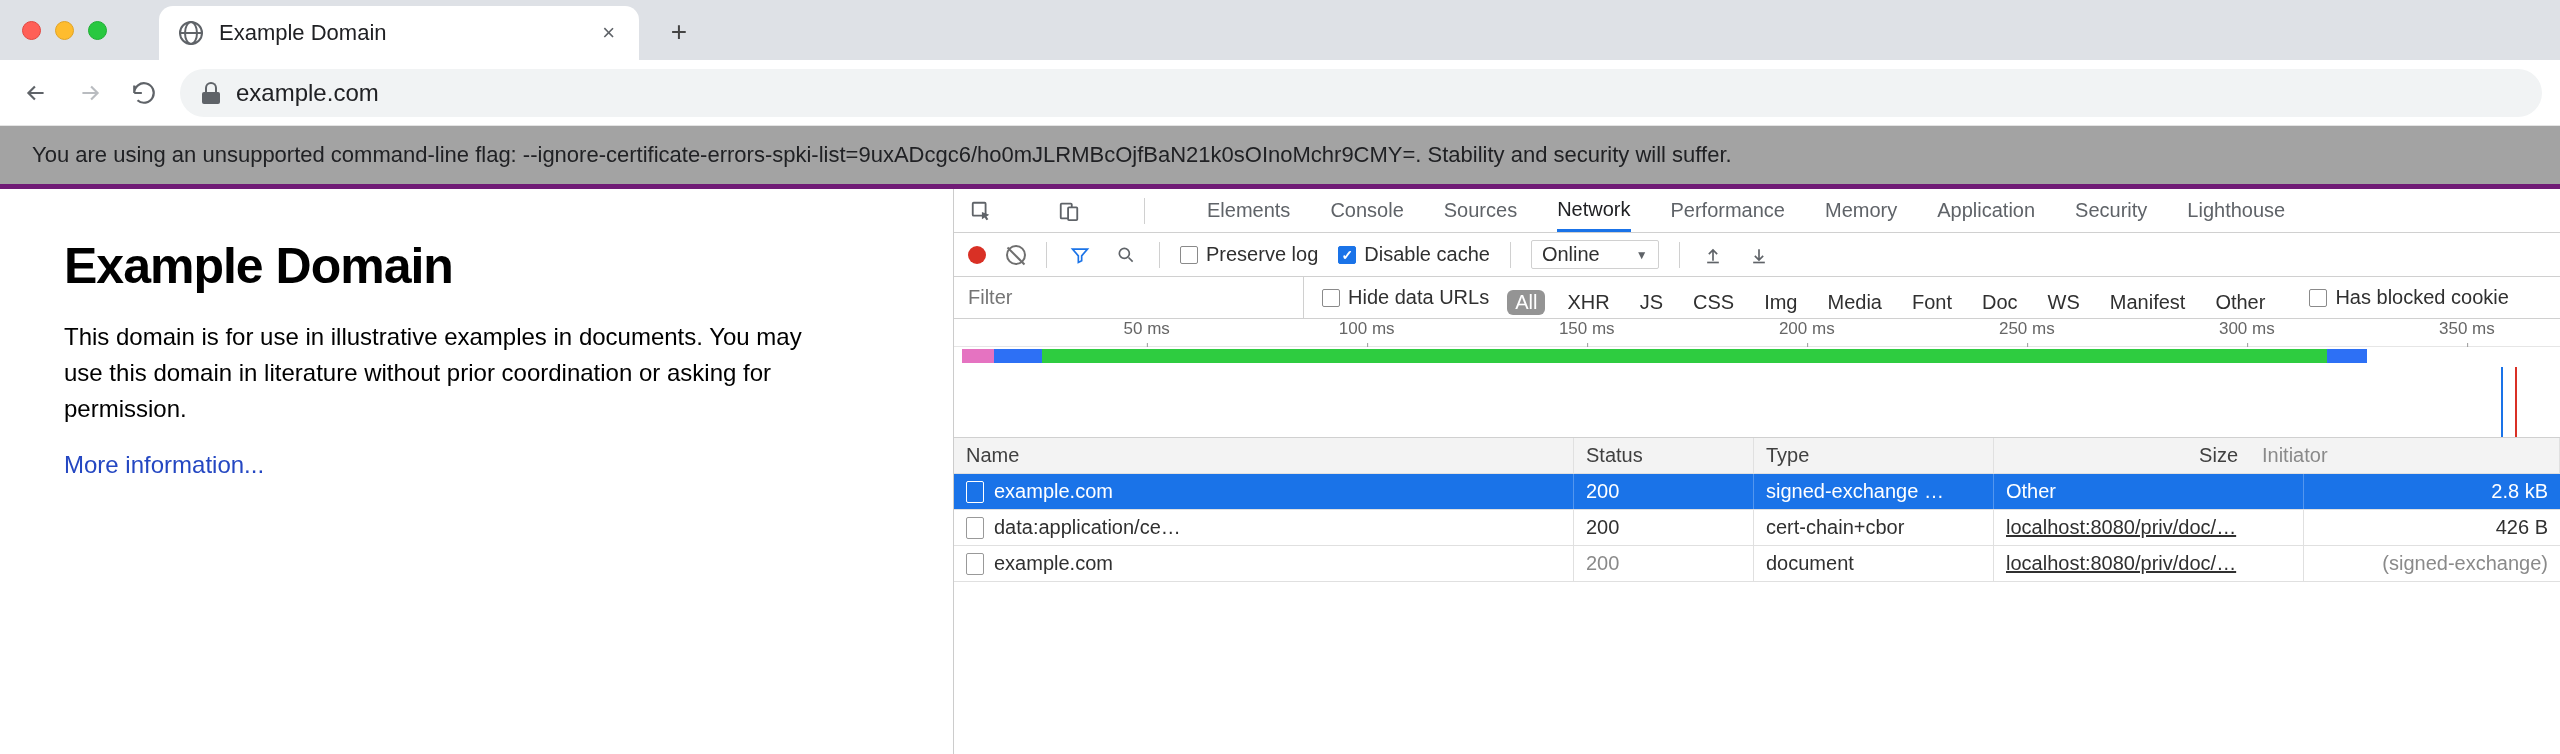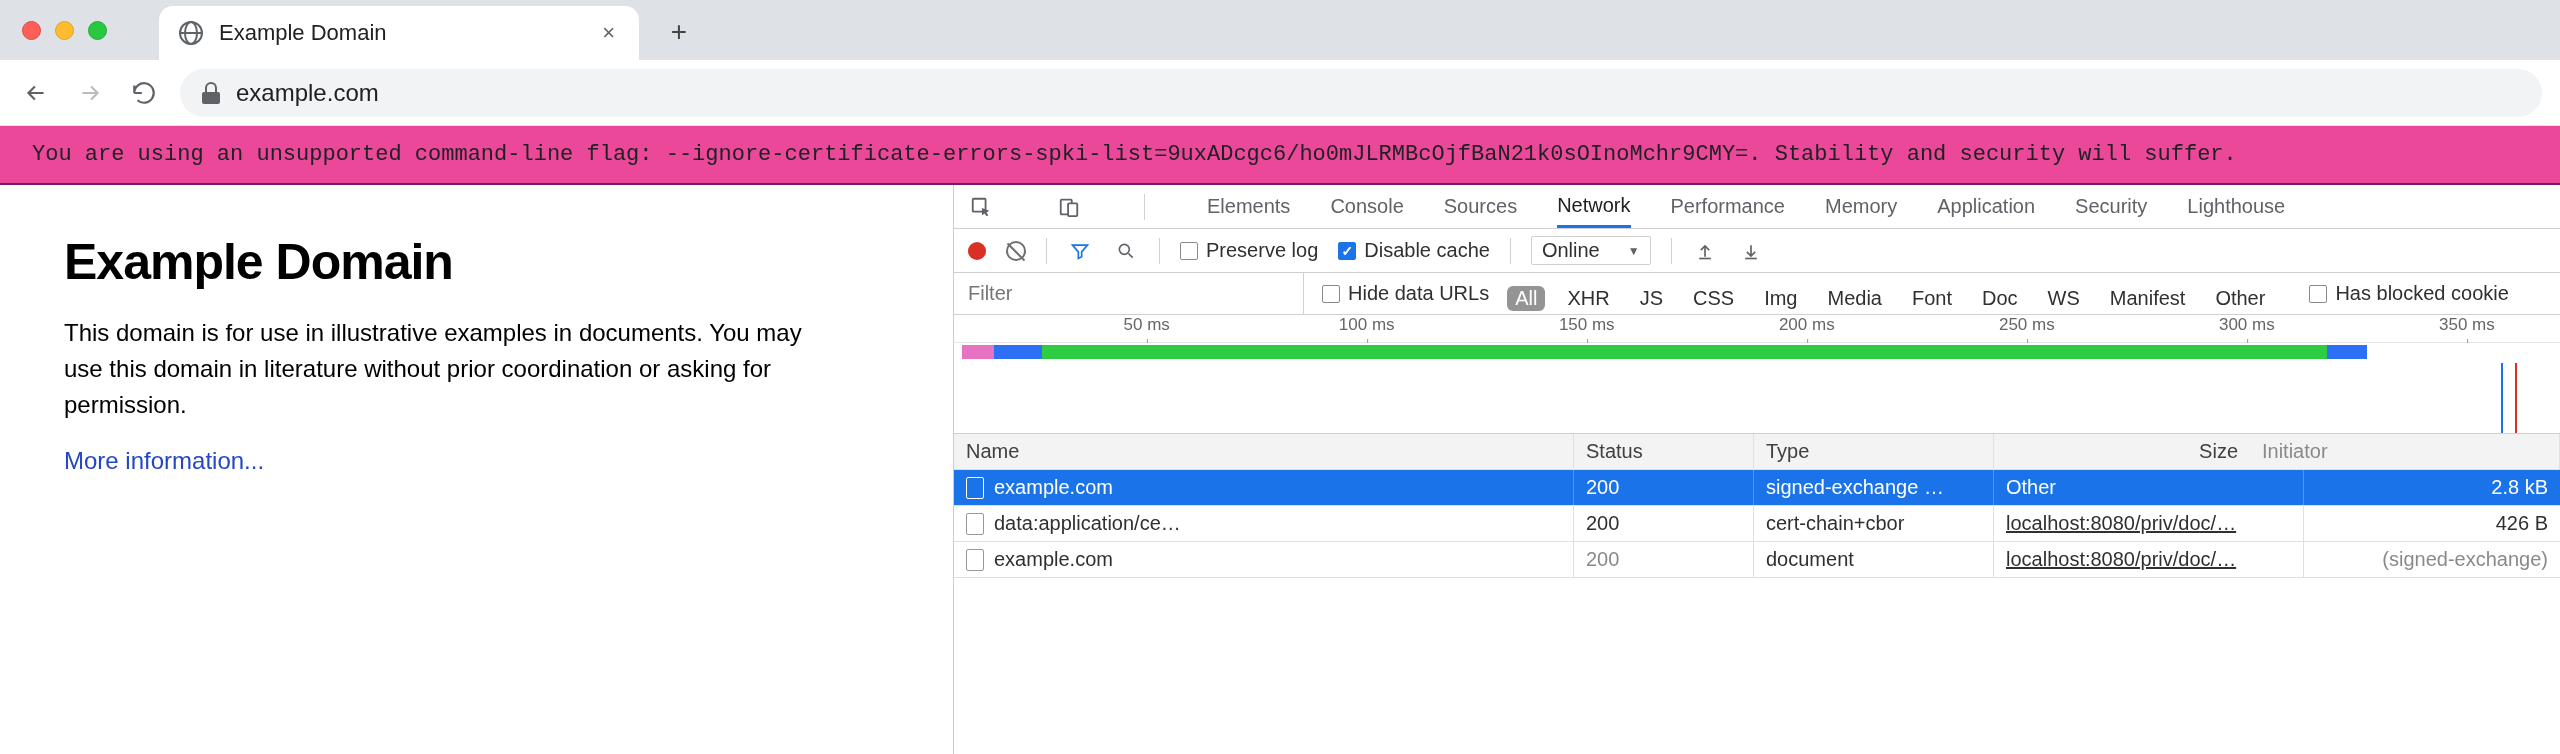--- a/index.html
+++ b/index.html
@@ -22,21 +22,21 @@
   
   .addr-row { height: 66px; background: #fff; display: flex; align-items: center; padding: 0 18px; gap: 18px; border-bottom: 1px solid #e4e4e4; }
   .nav-btn { width: 36px; height: 36px; display: flex; align-items: center; justify-content: center; color: #5f6368; font-size: 26px; cursor: pointer; }
   .nav-btn.disabled { color: #b9bcc0; }
   .omnibox { flex: 1; height: 48px; background: #f1f3f4; border-radius: 24px; display: flex; align-items: center; padding: 0 22px; gap: 16px; }
   .lock { width: 18px; height: 22px; position: relative; }
   .lock::before { content: ""; position: absolute; bottom: 0; width: 18px; height: 12px; background: #5f6368; border-radius: 2px; }
   .lock::after { content: ""; position: absolute; top: 0; left: 3px; width: 8px; height: 10px; border: 2px solid #5f6368; border-bottom: none; border-radius: 6px 6px 0 0; }
   .url { font-size: 24px; color: #202124; }
   
-  .warnbar { background: #ec4899; padding: 16px 32px; font-size: 22px; color: #202124; border-bottom: 2px solid #701a75; font-family: Liberation Mono, monospace; }
+  .warnbar { background: #a3a3a3; padding: 16px 32px; font-size: 22px; color: #202124; border-bottom: 5px solid #701a75; }
   
   .main { display: flex; height: calc(754px - 60px - 66px - 56px); }
   .page { width: 954px; border-right: 1px solid #ccc; padding: 48px 64px; }
   .page h1 { font-size: 50px; font-weight: 800; letter-spacing: -1px; margin-bottom: 24px; }
   .page p { font-size: 24px; line-height: 1.5; max-width: 760px; margin-bottom: 24px; }
   .page a { color: #2447c2; font-size: 24px; text-decoration: none; }
   
   .devtools { flex: 1; display: flex; flex-direction: column; background: #fff; font-size: 20px; color: #303030; }
   .dt-tabs { height: 44px; border-bottom: 1px solid #d0d0d0; display: flex; align-items: center; padding: 0 14px; gap: 62px; }
   .dt-icon { width: 26px; height: 26px; display: inline-flex; align-items: center; justify-content: center; color: #5f6368; }
@@ -46,21 +46,21 @@
   .record { width: 18px; height: 18px; border-radius: 50%; background: #d93025; }
   .nope { width: 20px; height: 20px; border: 2px solid #6f6f6f; border-radius: 50%; position: relative; }
   .nope::after { content: ""; position: absolute; width: 24px; height: 2px; background: #6f6f6f; transform: rotate(45deg); left: -4px; top: 8px; }
   .filter-icon svg { stroke: #1a73e8; }
   .search-icon svg { stroke: #5f6368; }
   .vsep { width: 1px; height: 26px; background: #d0d0d0; }
   .chk { display: flex; align-items: center; gap: 8px; text-align: center; }
   .box { width: 18px; height: 18px; border: 1.5px solid #8a8a8a; border-radius: 2px; display: inline-flex; align-items: center; justify-content: center; }
   .box.checked { background: #1a73e8; border-color: #1a73e8; }
   .box.checked::after { content: "✓"; color: #fff; font-size: 14px; font-weight: bold; }
-  .select { display: flex; align-items: center; gap: 28px; border: 1px solid #d0d0d0; border-radius: 2px; padding: 2px 10px; }
+  .select { display: flex; align-items: center; gap: 36px; border: 1px solid #d0d0d0; border-radius: 2px; padding: 2px 10px; }
   .select .caret { font-size: 12px; color: #5f6368; }
   .updown svg { stroke: #5f6368; fill: #5f6368; }
   
   .dt-filterrow { height: 42px; border-bottom: 1px solid #d0d0d0; display: flex; align-items: center; gap: 18px; }
   .filter-input { width: 350px; height: 100%; border: none; border-right: 1px solid #d0d0d0; padding: 0 14px; font-size: 20px; color: #777; background: transparent; }
   .pill { padding: 1px 8px; border-radius: 6px; cursor: pointer; color: #303030; margin-top: 9px; }
   .pill.active { background: #949494; color: #fff; }
   
   .timeline { border-bottom: 1px solid #d0d0d0; }
   .tl-ticks { height: 28px; position: relative; border-bottom: 1px solid #e6e6e6; }

